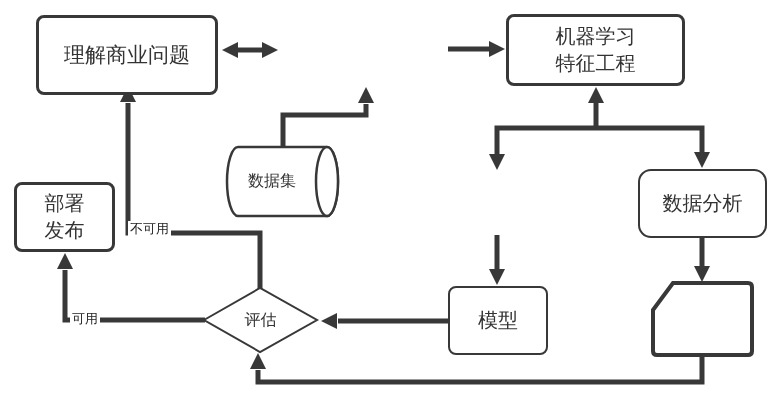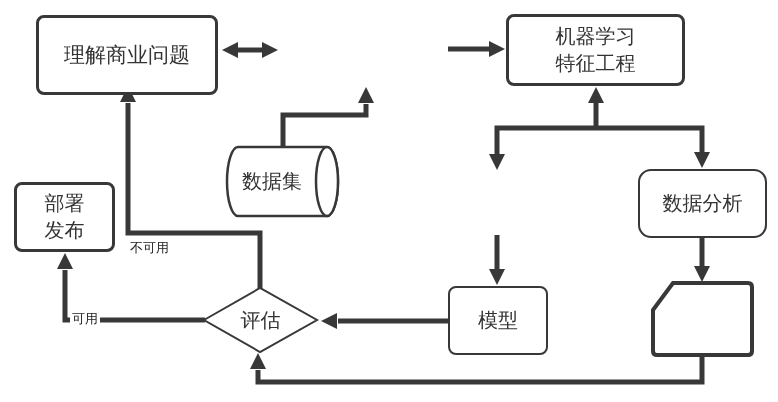--- a/index.html
+++ b/index.html
@@ -51,38 +51,38 @@
   #n-model       { left: 448px; top: 286px; width: 100px; height: 69px; text-align: center; }
 
   
   .shape-label {
     position: absolute;
     display: flex;
     align-items: center;
     justify-content: center;
     text-align: center;
     color: var(--text);
-    font-size: 20px;
+    font-size: 16px;
     pointer-events: none;
   }
   #l-dataset    { left: 227px; top: 147px; width: 90px;  height: 69px; }
   #l-evaluation { left: 204px; top: 288px; width: 113px; height: 64px; }
   #l-report     { left: 653px; top: 283px; width: 100px; height: 72px; }
 
   
   .edge-label {
     position: absolute;
     background: #ffffff;
     color: #222222;
     font-size: 13px;
     line-height: 16px;
     padding: 0 2px;
     white-space: nowrap;
   }
-  #el-unavailable { left: 128px; top: 240px; }
+  #el-unavailable { left: 128px; top: 221px; }
   #el-available   { left: 70px;  top: 311px; text-align: right; }
 </style>
 </head>
 <body>
 
 <div class="canvas">
 
   <svg class="layer" viewBox="0 0 778 402" xmlns="http://www.w3.org/2000/svg">
 
     <path class="edge" d="M 236 50 L 264 50"></path>

